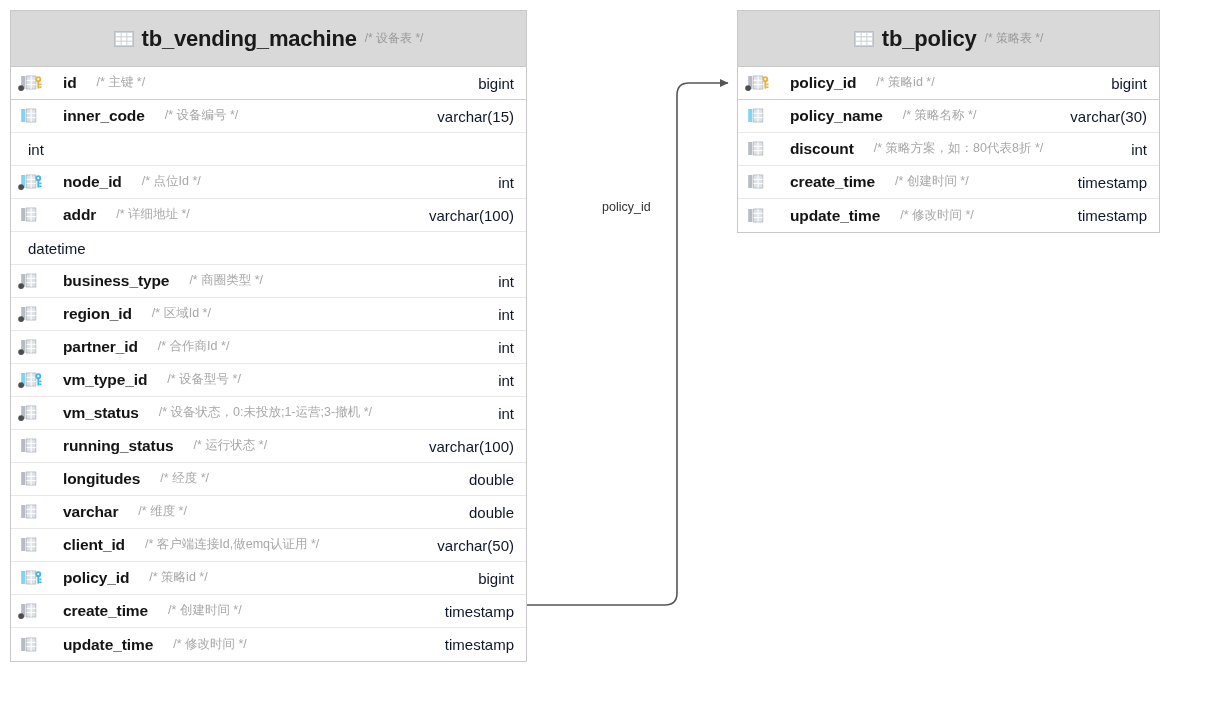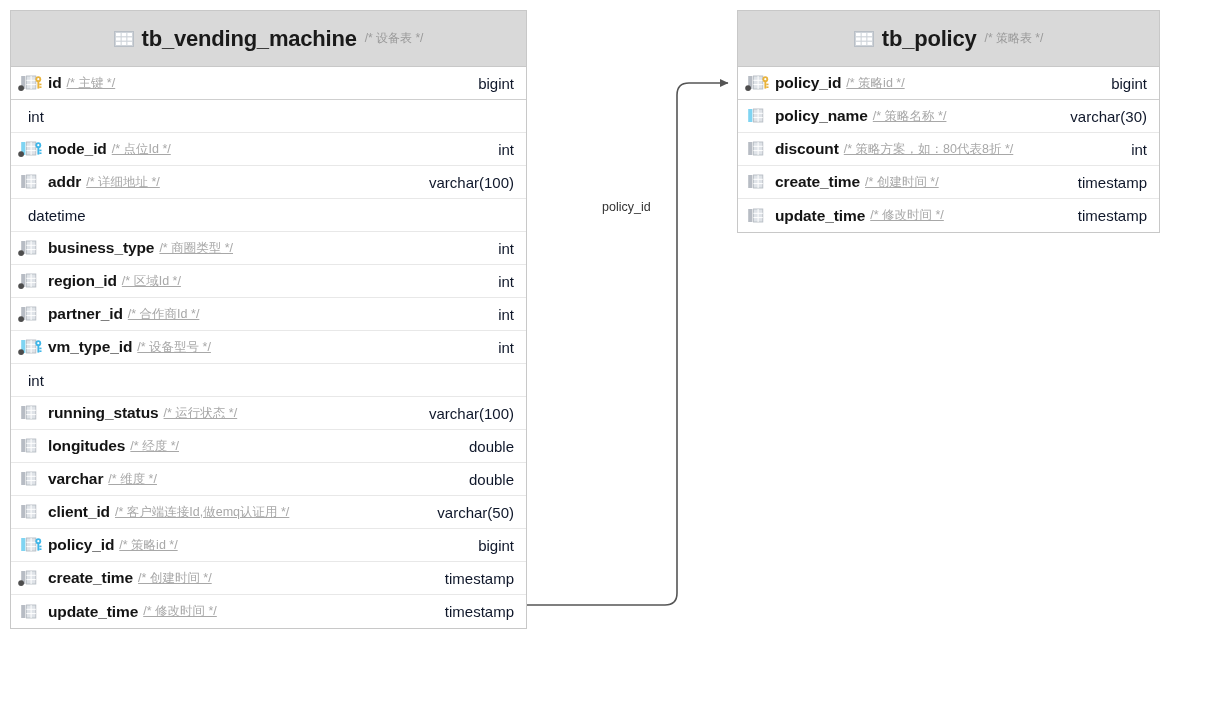--- a/index.html
+++ b/index.html
@@ -66,36 +66,35 @@
     box-sizing: border-box;
     border-bottom: 1px solid #e8e8e8;
     white-space: nowrap;
   }
   .er-row:last-child { border-bottom: none; }
   
   .er-row.pk-row { border-bottom: 1px solid #cfcfcf; }
 
   .col-left {
     display: flex;
-    align-items: center;
+    align-items: flex-start;
     flex: 1 1 auto;
     min-width: 0;
-    gap: 5px;
+    gap: 20px;
   }
   .col-name {
     font-size: 15.5px;
     font-weight: bold;
     color: #141414;
     letter-spacing: -0.1px;
   }
   .col-comment {
     font-size: 12.5px;
     color: #a8a8a8;
     font-weight: normal;
-    text-decoration: underline;
   }
   .col-type {
     font-size: 15px;
     color: #0f172a;
     flex: 0 0 auto;
     padding-left: 10px;
   }
 
   
   .col-icon {
@@ -179,20 +178,36 @@
                 <rect x="21.3" y="12.4" width="2.2" height="1.6"></rect>
               </g>
             </svg>
           </span>
           <span class="col-name">id</span>
           <span class="col-comment">/* 主键 */</span>
         </div>
         <span class="col-type">bigint</span>
       </div>
       <div class="er-row">
+        <div class="col-left">
+          <span class="col-icon">
+            <svg width="25" height="18" viewBox="0 0 25 18">
+              <rect x="3.2" y="2" width="4.2" height="13" fill="#7fd4f2"></rect>
+              <rect x="8.4" y="2" width="9.4" height="13" fill="#dfe3e8" stroke="#b7bcc4" stroke-width="0.9"></rect>
+              <line x1="8.4" y1="6.3" x2="17.8" y2="6.3" stroke="#ffffff" stroke-width="1"></line>
+              <line x1="8.4" y1="10.6" x2="17.8" y2="10.6" stroke="#ffffff" stroke-width="1"></line>
+              <line x1="13.1" y1="2" x2="13.1" y2="15" stroke="#ffffff" stroke-width="1"></line>
+            </svg>
+          </span>
+          <span class="col-name">inner_code</span>
+          <span class="col-comment">/* 设备编号 */</span>
+        </div>
+        <span class="col-type">varchar(15)</span>
+      </div>
+      <div class="er-row">
         <span class="col-type">int</span>
       </div>
       <div class="er-row">
         <div class="col-left">
           <span class="col-icon">
             <svg width="25" height="18" viewBox="0 0 25 18">
               <rect x="3.2" y="2" width="4.2" height="13" fill="#7fd4f2"></rect>
               <rect x="8.4" y="2" width="9.4" height="13" fill="#dfe3e8" stroke="#b7bcc4" stroke-width="0.9"></rect>
               <line x1="8.4" y1="6.3" x2="17.8" y2="6.3" stroke="#ffffff" stroke-width="1"></line>
               <line x1="8.4" y1="10.6" x2="17.8" y2="10.6" stroke="#ffffff" stroke-width="1"></line>
@@ -300,20 +315,34 @@
                 <rect x="21.3" y="12.4" width="2.2" height="1.6"></rect>
               </g>
             </svg>
           </span>
           <span class="col-name">vm_type_id</span>
           <span class="col-comment">/* 设备型号 */</span>
         </div>
         <span class="col-type">int</span>
       </div>
       <div class="er-row">
+        <div class="col-left">
+          <span class="col-icon">
+            <svg width="25" height="18" viewBox="0 0 25 18">
+              <rect x="3.2" y="2" width="4.2" height="13" fill="#b7bcc4"></rect>
+              <rect x="8.4" y="2" width="9.4" height="13" fill="#dfe3e8" stroke="#b7bcc4" stroke-width="0.9"></rect>
+              <line x1="8.4" y1="6.3" x2="17.8" y2="6.3" stroke="#ffffff" stroke-width="1"></line>
+              <line x1="8.4" y1="10.6" x2="17.8" y2="10.6" stroke="#ffffff" stroke-width="1"></line>
+              <line x1="13.1" y1="2" x2="13.1" y2="15" stroke="#ffffff" stroke-width="1"></line>
+              <circle cx="3.1" cy="14.1" r="2.9" fill="#4d4d4d"></circle>
+            </svg>
+          </span>
+          <span class="col-name">vm_status</span>
+          <span class="col-comment">/* 设备状态，0:未投放;1-运营;3-撤机 */</span>
+        </div>
         <span class="col-type">int</span>
       </div>
       <div class="er-row">
         <div class="col-left">
           <span class="col-icon">
             <svg width="25" height="18" viewBox="0 0 25 18">
               <rect x="3.2" y="2" width="4.2" height="13" fill="#b7bcc4"></rect>
               <rect x="8.4" y="2" width="9.4" height="13" fill="#dfe3e8" stroke="#b7bcc4" stroke-width="0.9"></rect>
               <line x1="8.4" y1="6.3" x2="17.8" y2="6.3" stroke="#ffffff" stroke-width="1"></line>
               <line x1="8.4" y1="10.6" x2="17.8" y2="10.6" stroke="#ffffff" stroke-width="1"></line>

